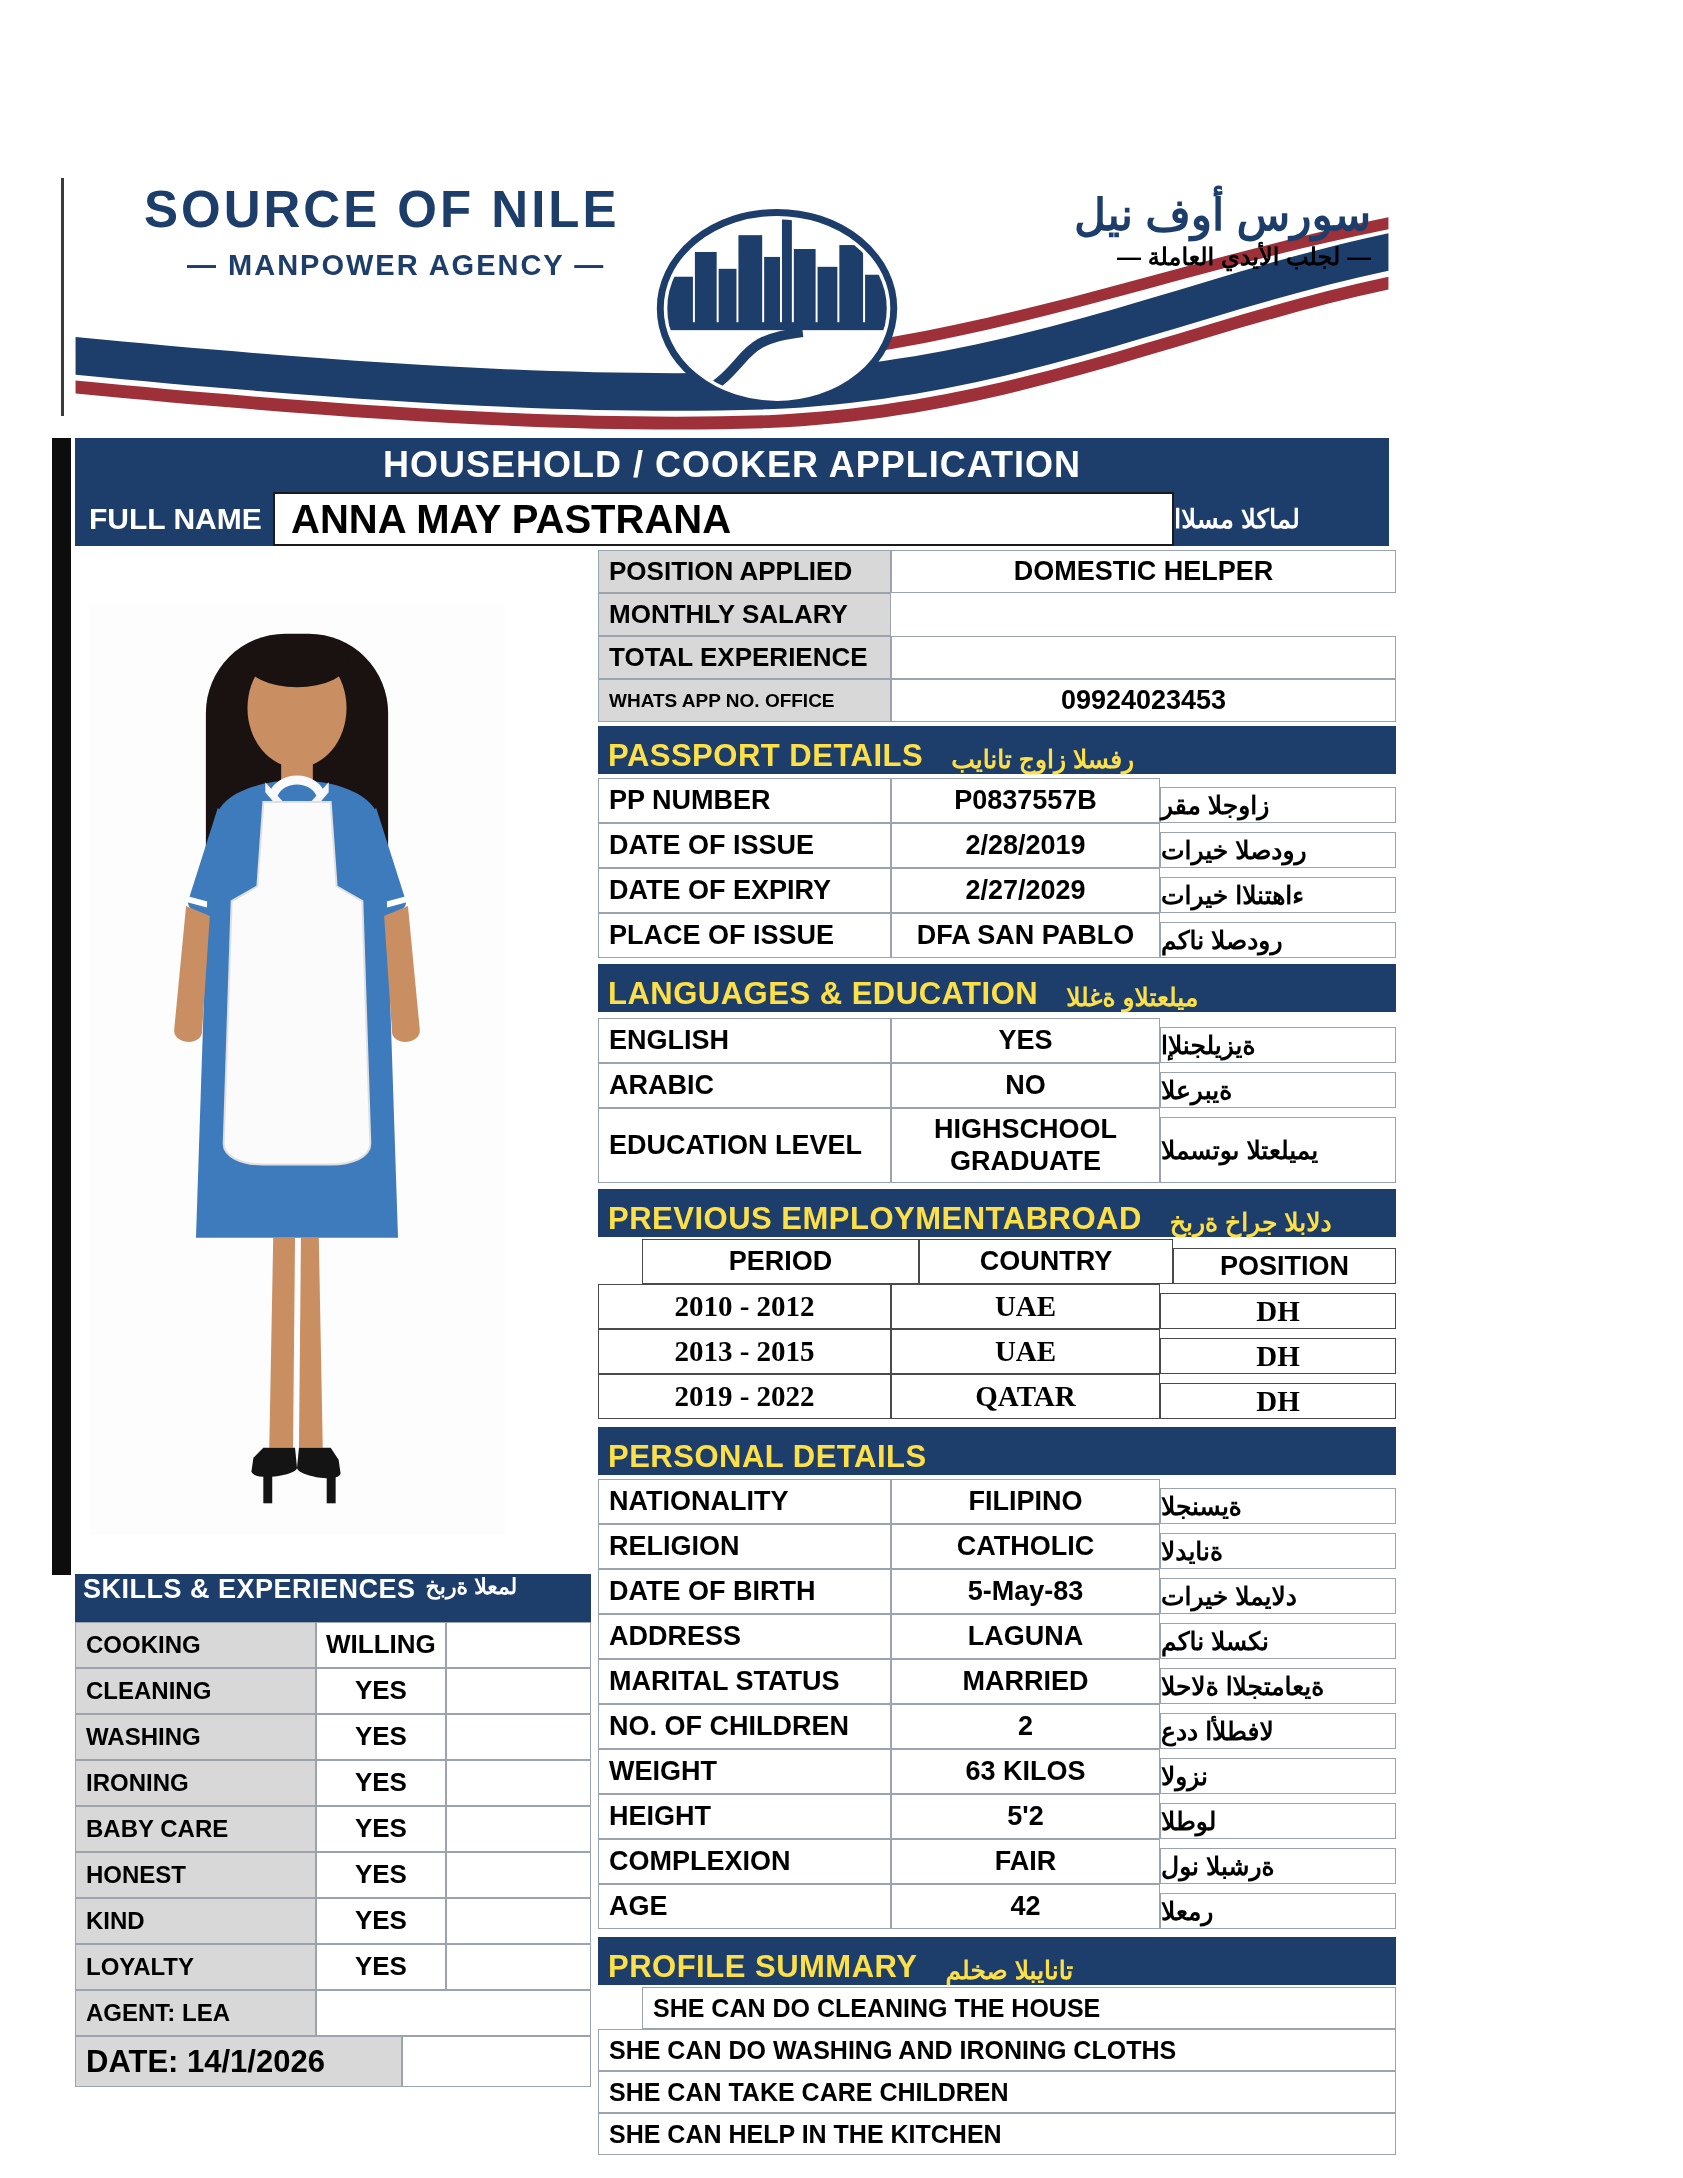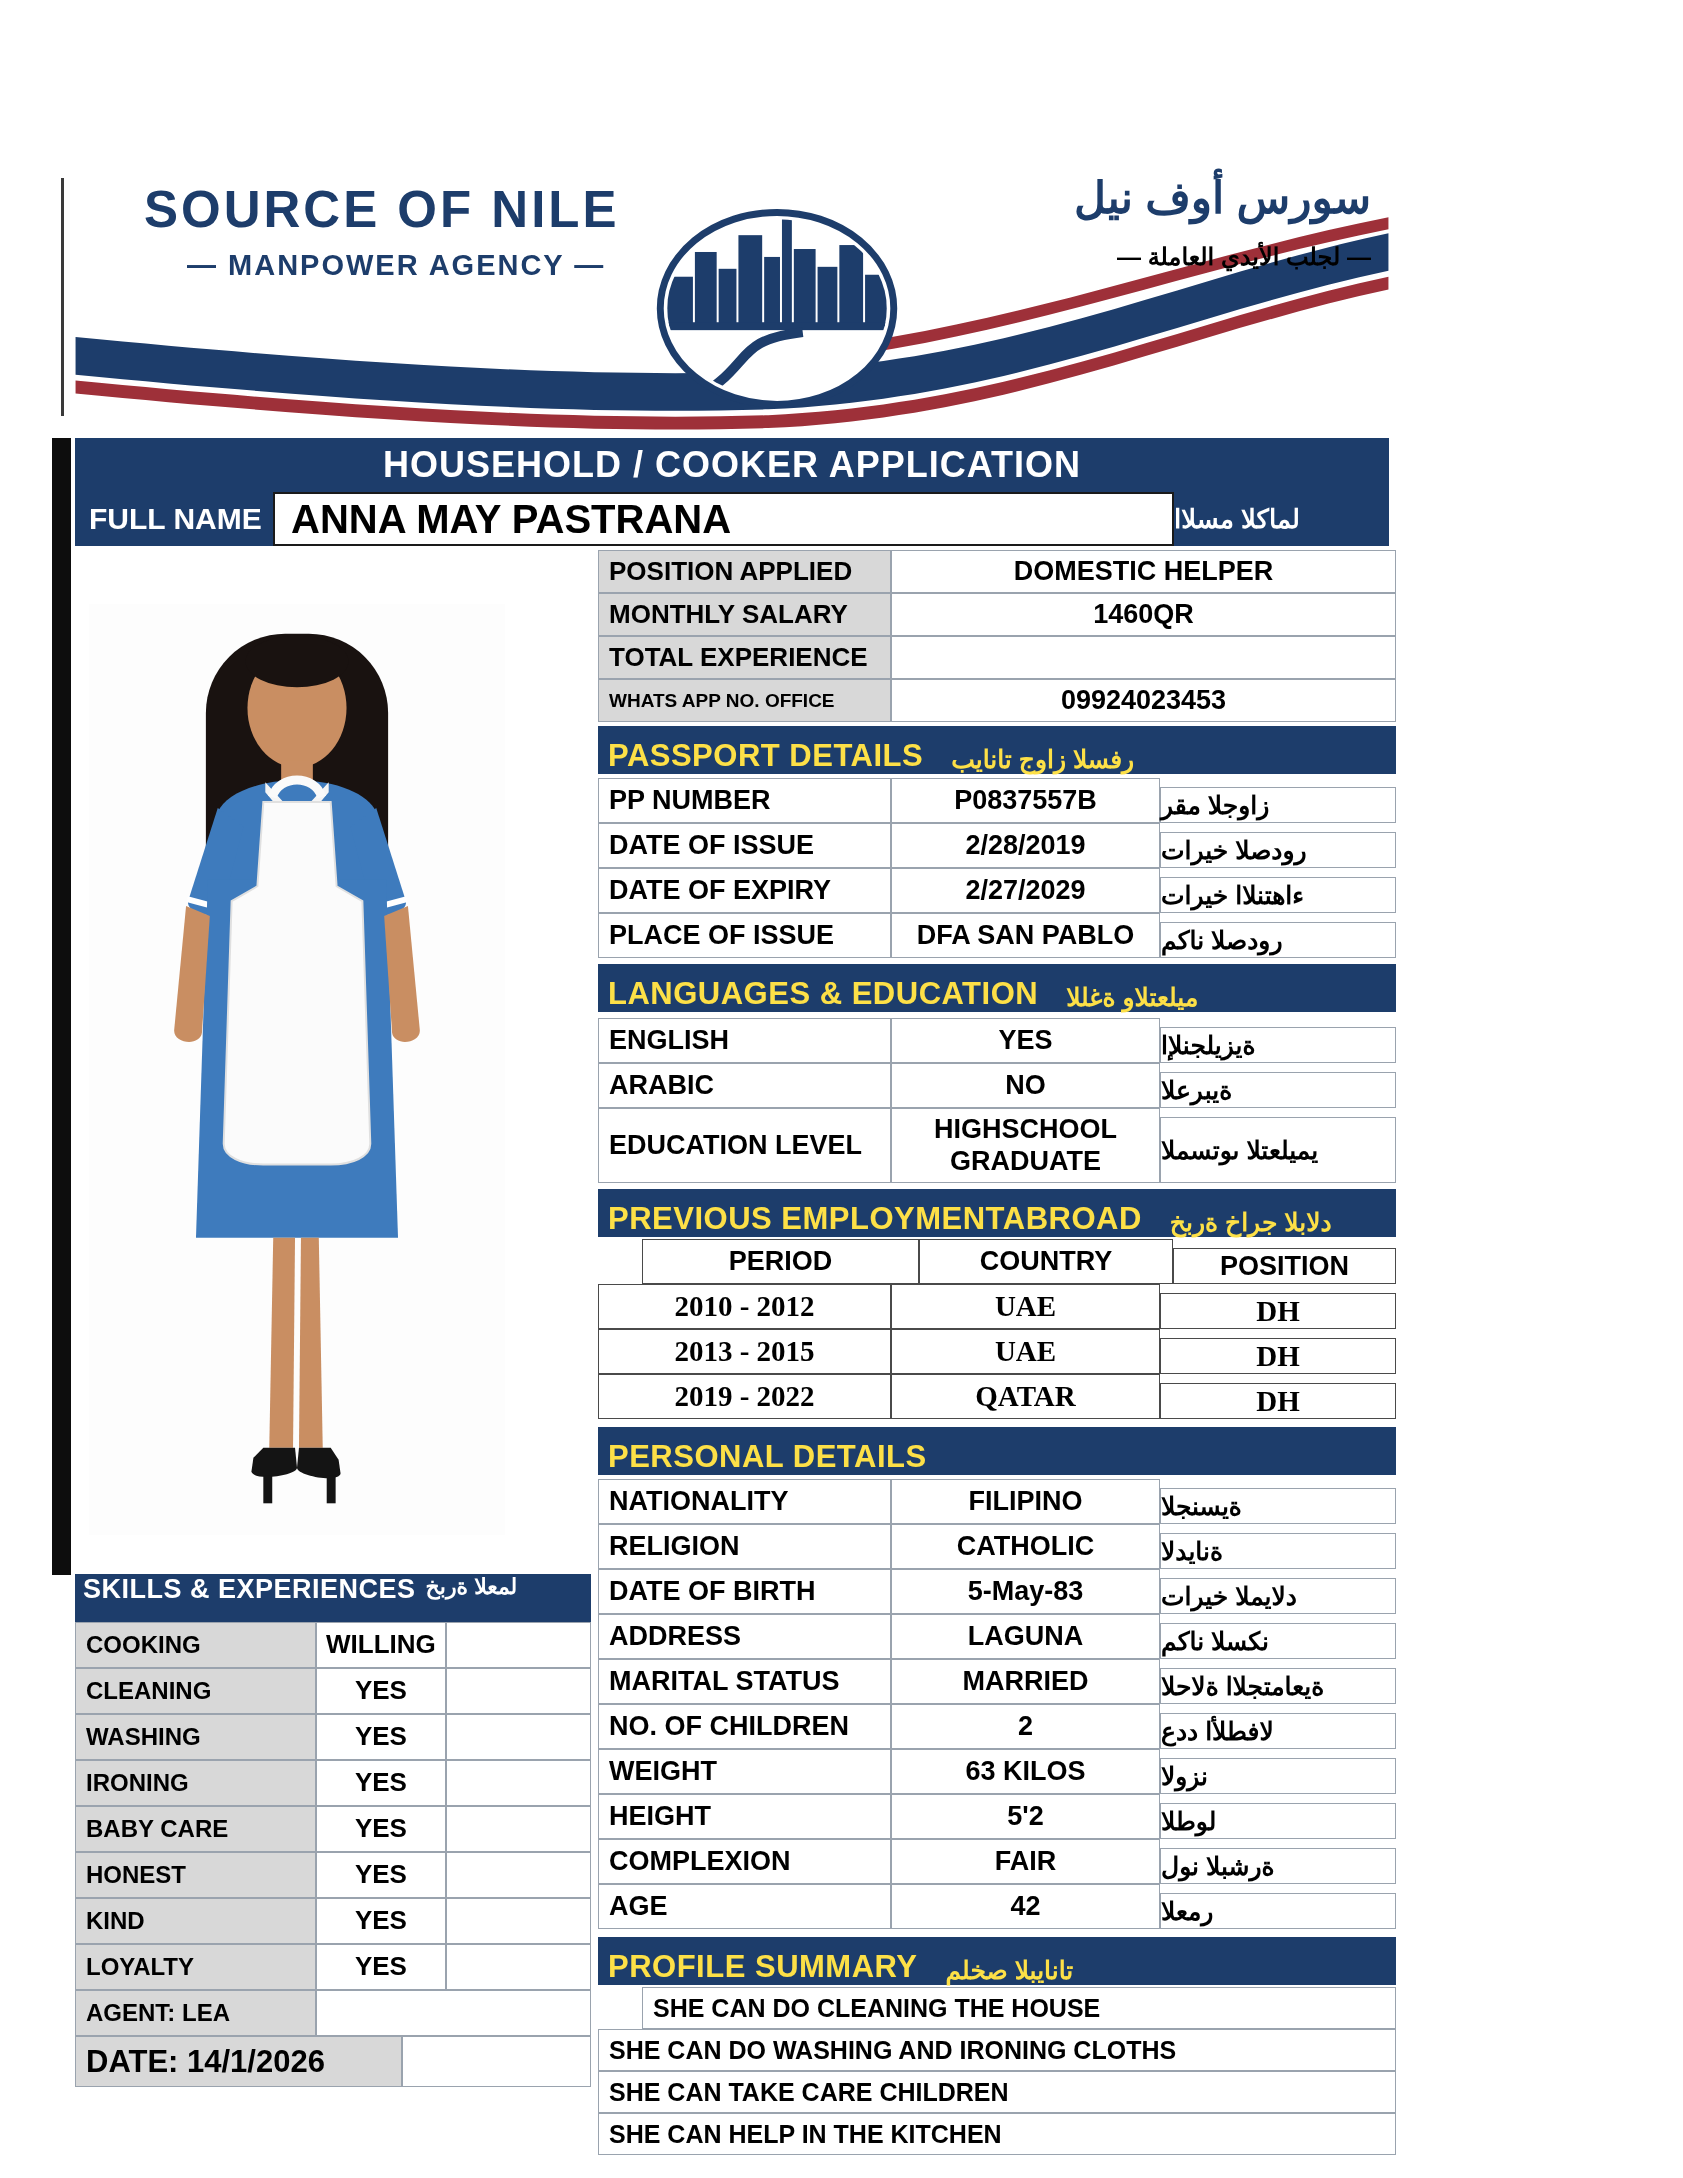--- a/index.html
+++ b/index.html
@@ -6,21 +6,21 @@
   body { background:#ffffff; font-family:"Liberation Sans", sans-serif; }
   .page { position:relative; width:1683px; height:2178px; background:#fff; overflow:hidden; }
 
   
   .header { position:absolute; left:75px; top:158px; width:1314px; height:279px; }
   .ribbon-svg { position:absolute; left:0; top:0; }
   .agency-en { position:absolute; left:69px; top:22px; font-size:51px; font-weight:bold;
                color:#1d3d6b; letter-spacing:3px; }
   .agency-en-sub { position:absolute; left:112px; top:91px; font-size:29px; font-weight:bold;
                color:#1d3d6b; letter-spacing:2px; }
-  .agency-ar { position:absolute; right:18px; top:14px; font-size:44px; font-weight:bold; color:#1d3d6b; }
+  .agency-ar { position:absolute; right:18px; top:31px; font-size:44px; font-weight:bold; color:#1d3d6b; }
   .agency-ar-sub { position:absolute; right:18px; top:85px; font-size:24px; font-weight:bold; color:#000000; }
   .hdr-rule { position:absolute; left:61px; top:178px; width:3px; height:238px; background:#3a3a3a; }
 
   
   .navy { background:#1d3d6b; color:#fff; }
   .black-strip { position:absolute; left:52px; top:438px; width:19px; height:1137px; background:#0d0d0d; }
 
   .title-bar { position:absolute; left:75px; top:438px; width:1314px; height:54px;
                display:flex; align-items:center; justify-content:center;
                font-size:36px; font-weight:bold; letter-spacing:1px; }
@@ -146,21 +146,20 @@
   </div>
 
   <div class="right-col">
 
     <div class="frow h43">
       <div class="cell glab w-lab">POSITION APPLIED</div>
       <div class="cell val w-wide">DOMESTIC HELPER</div>
     </div>
     <div class="frow h43">
       <div class="cell glab w-lab">MONTHLY SALARY</div>
-      <div class="cell val w-wide">1460QR</div>
     </div>
     <div class="frow h43">
       <div class="cell glab w-lab">TOTAL EXPERIENCE</div>
       <div class="cell val w-wide"></div>
     </div>
     <div class="frow h43">
       <div class="cell glab w-lab small">WHATS APP NO. OFFICE</div>
       <div class="cell val w-wide">09924023453</div>
     </div>
 

